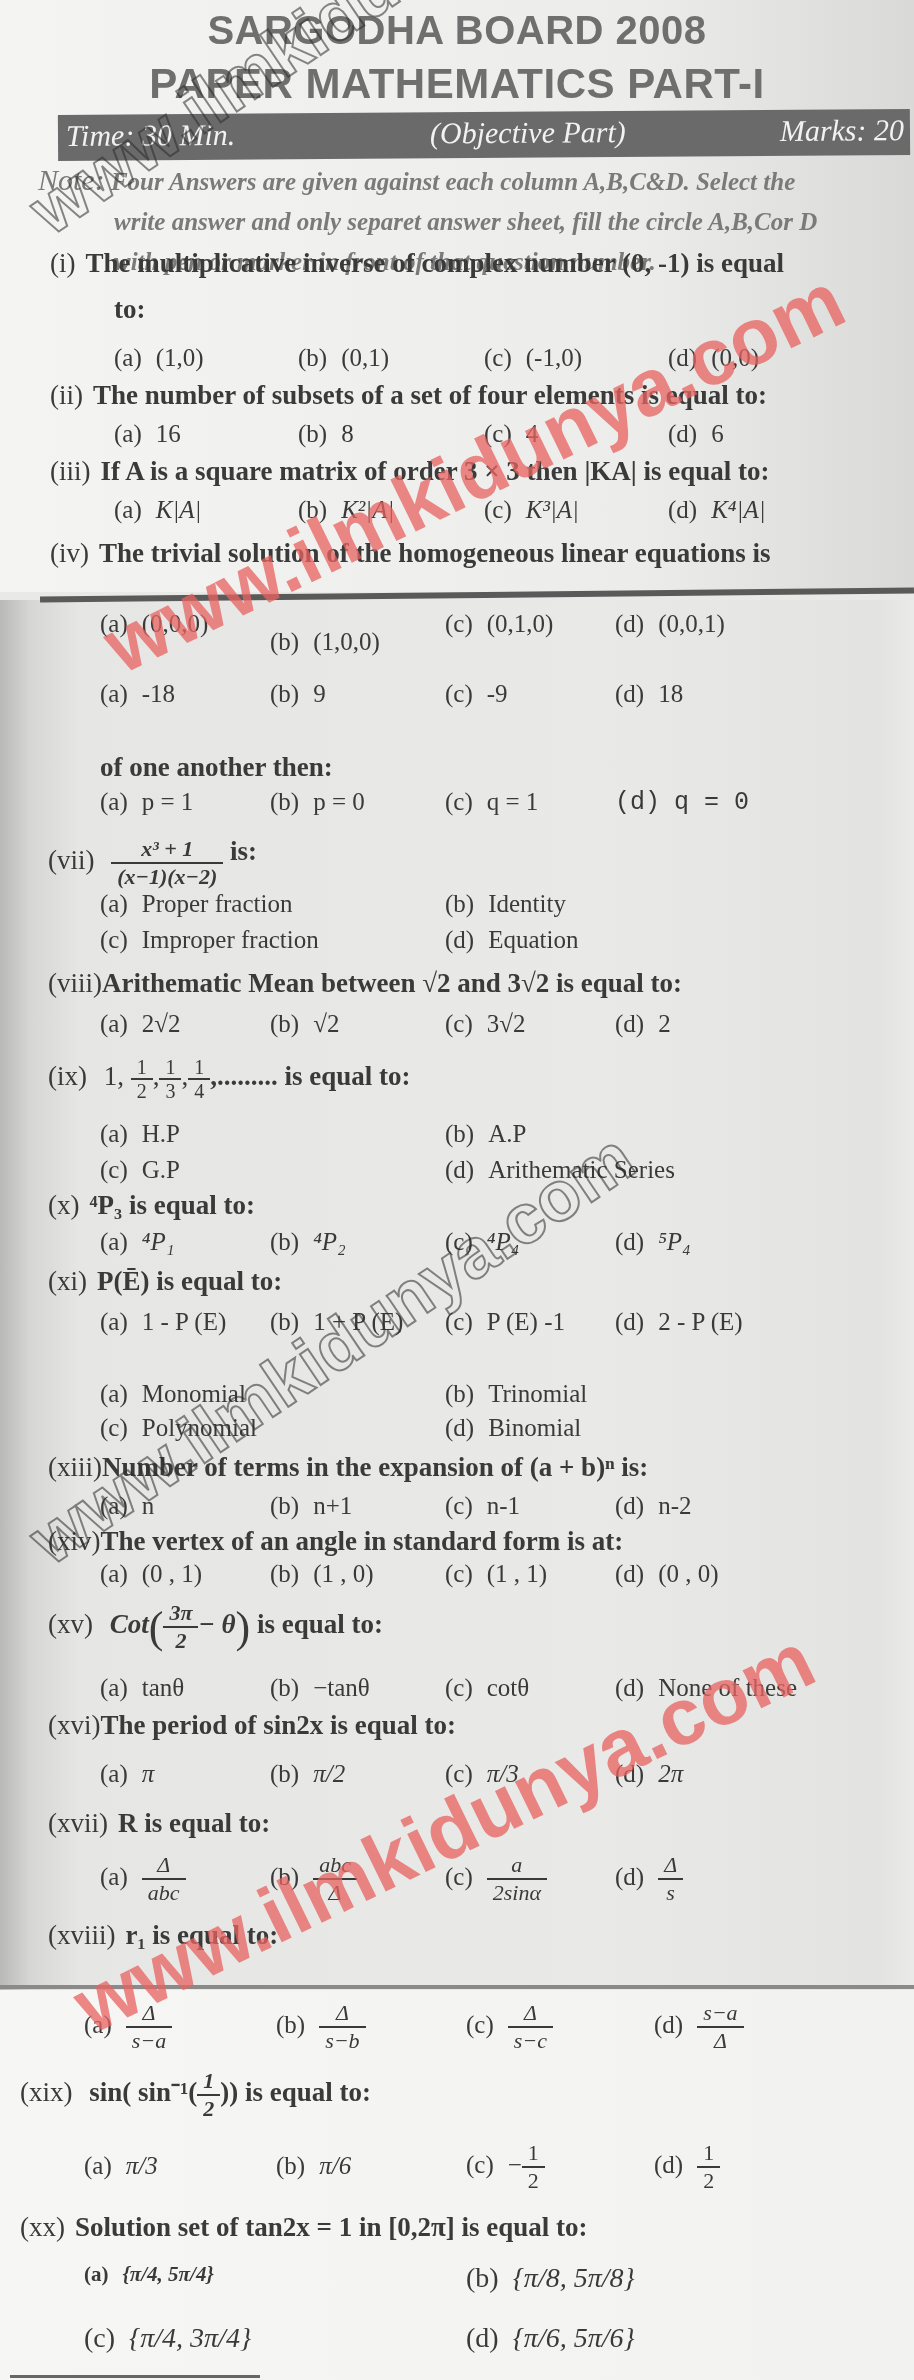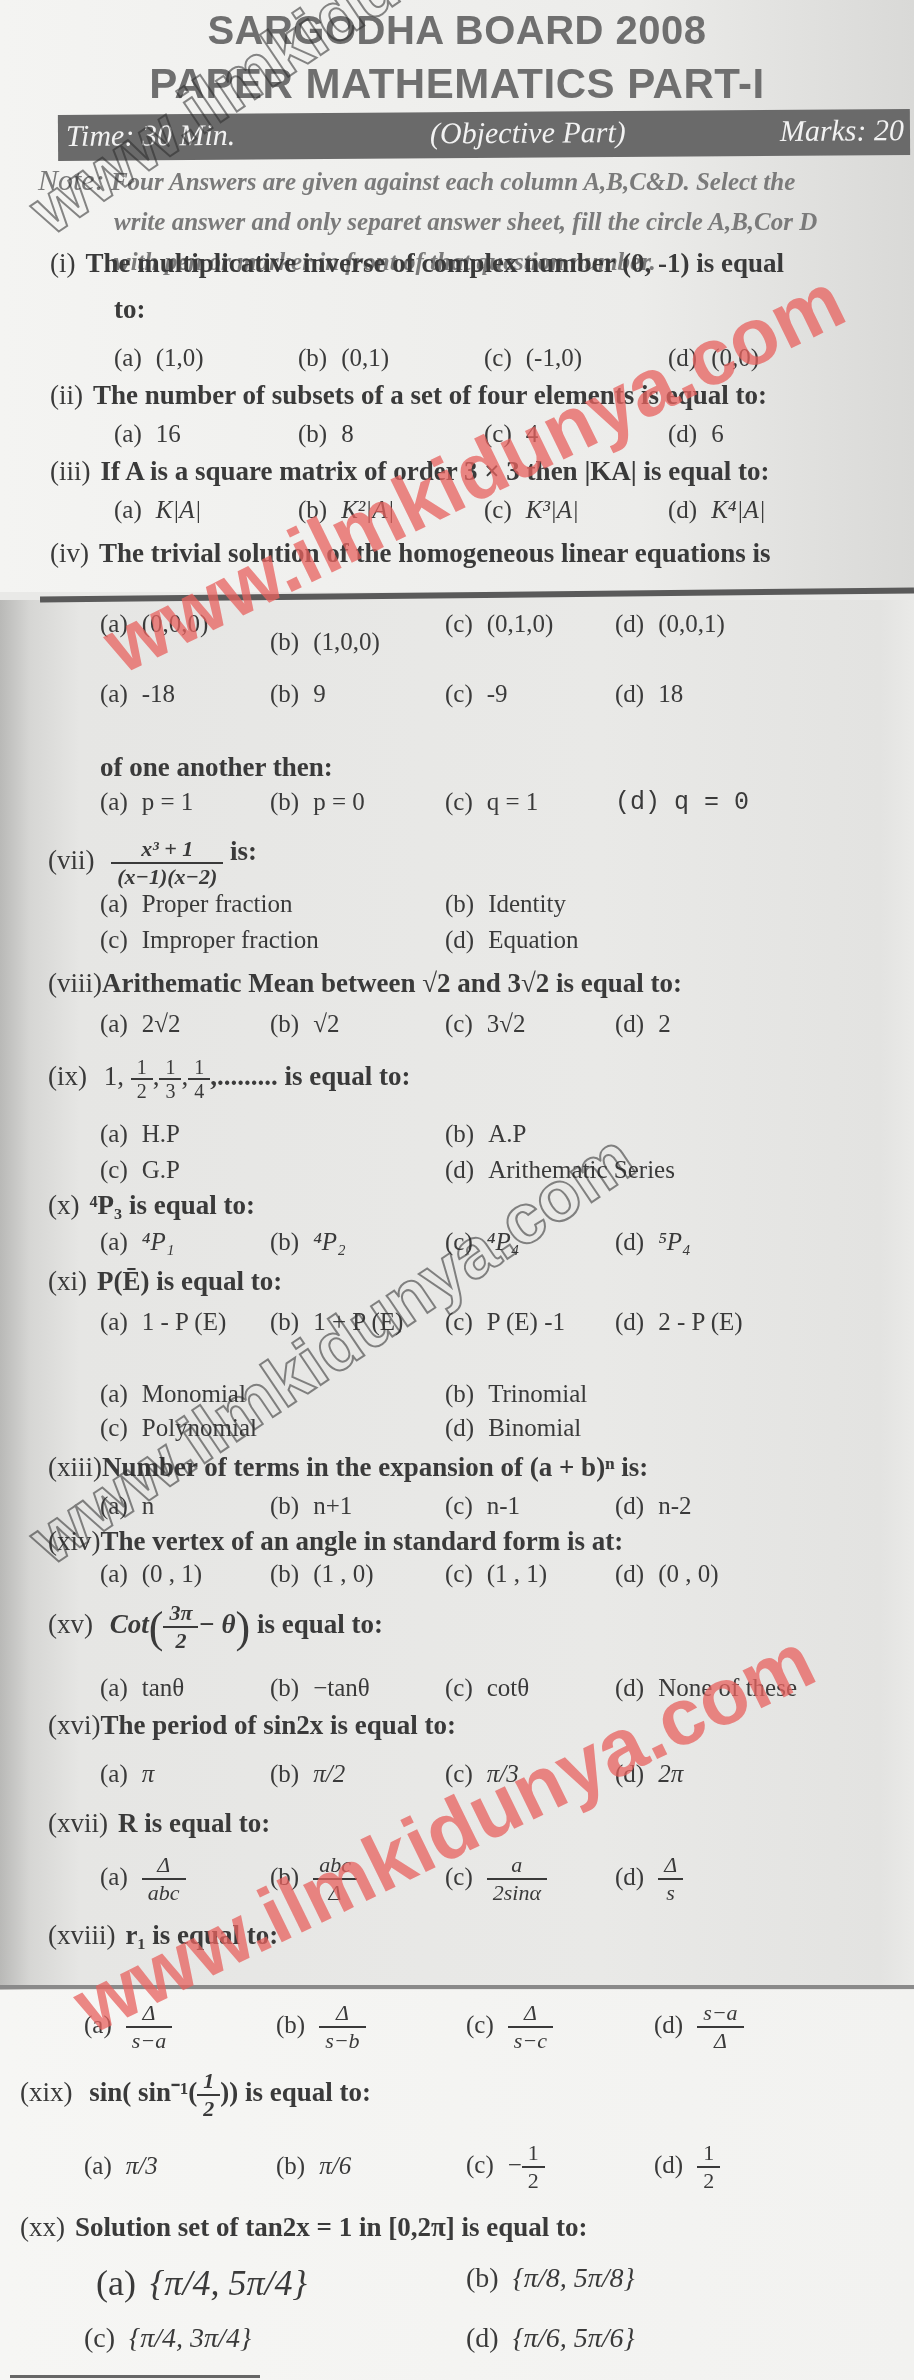--- a/index.html
+++ b/index.html
@@ -198,21 +198,21 @@
     <span class="qnum">(xix)</span>
     <span>sin( sin⁻¹(</span><span class="frac"><span class="num">1</span><span class="den">2</span></span><span>))</span>
     <span>is equal to:</span>
   </div>
   <div class="opt math" style="left:84px;top:2152px;"><span class="ol" style="font-style:normal">(a)</span><span>π/3</span></div>
   <div class="opt math" style="left:276px;top:2152px;"><span class="ol" style="font-style:normal">(b)</span><span>π/6</span></div>
   <div class="opt" style="left:466px;top:2140px;"><span class="ol">(c)</span><span>−</span><span class="frac" style="font-style:normal"><span class="num">1</span><span class="den">2</span></span></div>
   <div class="opt" style="left:654px;top:2140px;"><span class="ol">(d)</span><span class="frac" style="font-style:normal"><span class="num">1</span><span class="den">2</span></span></div>
 
   <div class="qhead" style="left:20px;top:2212px;"><span class="qnum">(xx)</span><span>Solution set of tan2x = 1 in [0,2π] is equal to:</span></div>
-  <div class="opt math" style="left:96px;top:2262px;font-size:36px;"><span class="ol" style="font-style:normal">(a)</span><span>{π/4, 5π/4}</span></div>
+  <div class="opt math" style="left:84px;top:2262px;font-size:21px;font-weight:bold;"><span class="ol" style="font-style:normal">(a)</span><span>{π/4, 5π/4}</span></div>
   <div class="opt math" style="left:466px;top:2262px;font-size:28px;"><span class="ol" style="font-style:normal">(b)</span><span>{π/8, 5π/8}</span></div>
   <div class="opt math" style="left:84px;top:2322px;font-size:28px;"><span class="ol" style="font-style:normal">(c)</span><span>{π/4, 3π/4}</span></div>
   <div class="opt math" style="left:466px;top:2322px;font-size:28px;"><span class="ol" style="font-style:normal">(d)</span><span>{π/6, 5π/6}</span></div>
 
   <div class="wm" style="left:60px;top:170px;transform:rotate(-34deg);">www.ilmkidunya.com</div>
   <div class="wm-red" style="left:130px;top:600px;transform:rotate(-26deg);">www.ilmkidunya.com</div>
   <div class="wm" style="left:60px;top:1500px;transform:rotate(-34deg);">www.ilmkidunya.com</div>
   <div class="wm-red" style="left:100px;top:1960px;transform:rotate(-26deg);">www.ilmkidunya.com</div>
 </div>
 

